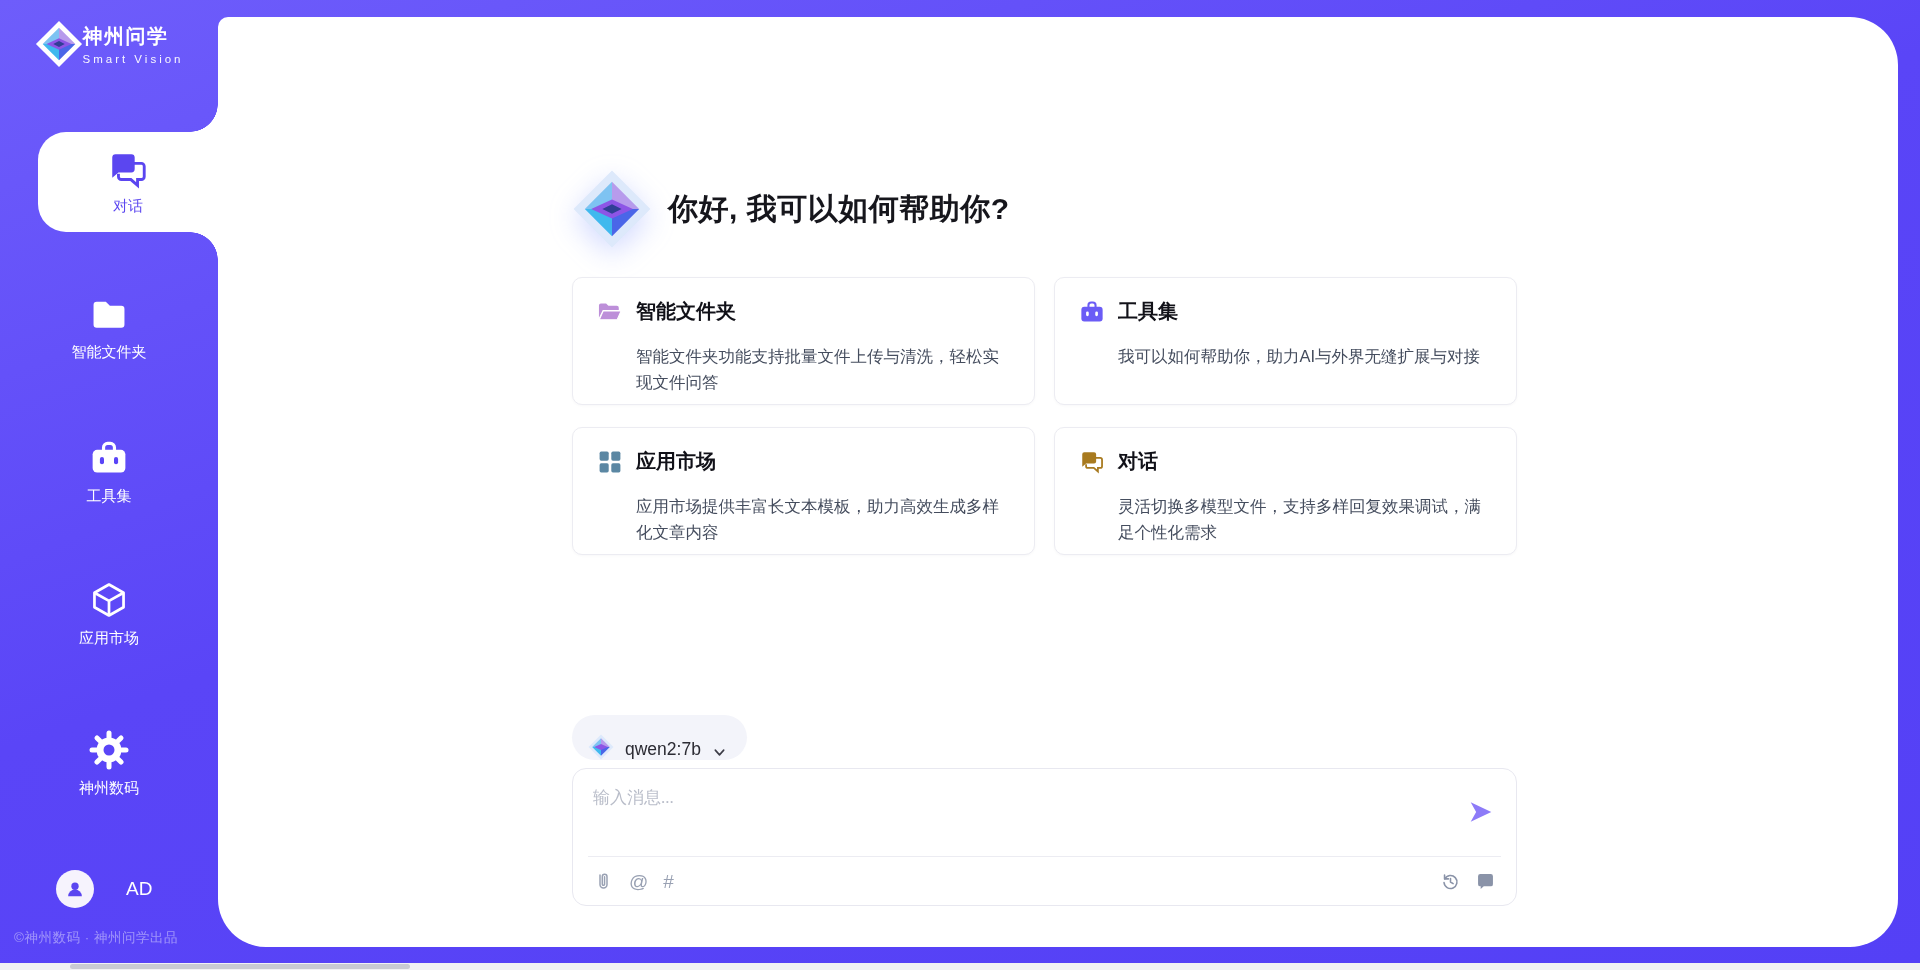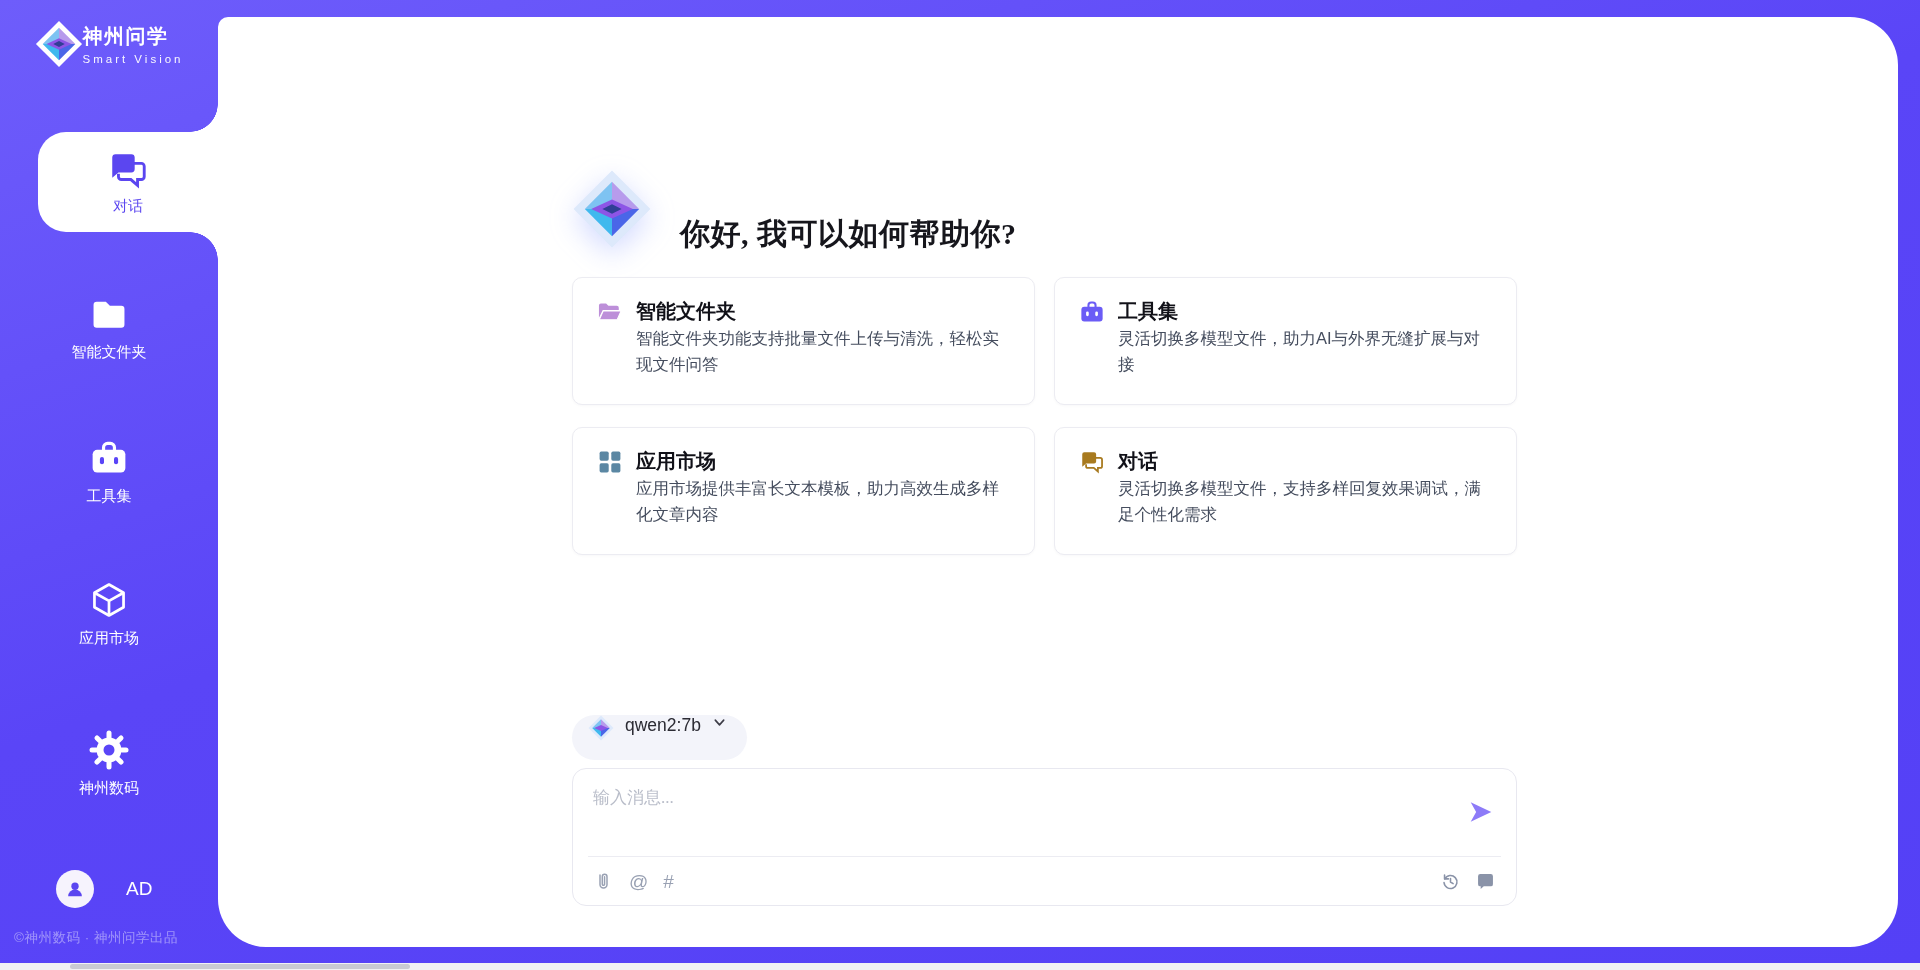--- a/index.html
+++ b/index.html
@@ -46,40 +46,40 @@
 
   .sidebar-footer { position:absolute; left:14px; top:929px; font-size:13.5px; color:rgba(255,255,255,.42); letter-spacing:.5px; }
 
   
   .main-panel {
     position:absolute; left:218px; top:17px; width:1680px; height:930px;
     background:#fff; border-radius:10px 48px 48px 48px;
   }
   .content-col { position:absolute; left:354px; top:0; width:945px; height:100%; }
 
-  .greeting-row { position:absolute; top:146px; left:0; display:flex; align-items:flex-end; gap:28px;font-family:Liberation Serif, serif; }
+  .greeting-row { position:absolute; top:146px; left:0; display:flex; align-items:center; gap:16px; }
   .greeting-row svg { width:80px; height:92px; filter:drop-shadow(0 8px 14px rgba(130,150,255,.35)); }
   .greeting-text { font-size:30px; font-weight:800; color:#16161c; letter-spacing:.5px; }
 
   .cards-grid {
     position:absolute; top:260px; left:0; width:945px;
     display:grid; grid-template-columns:463px 463px; grid-auto-rows:128px; column-gap:19px; row-gap:22px;
   }
   .feature-card {
     border:1px solid #ececf2; border-radius:10px; background:#fff;
     padding:20px 24px; cursor:pointer; box-shadow:0 1px 3px rgba(25,25,60,.03);
   }
   .card-head { display:flex; align-items:center; gap:13px; }
   .card-head svg { width:26px; height:26px; flex:0 0 auto; }
   .card-title { font-size:20px; font-weight:bold; color:#111118; }
-  .card-desc { margin-top:0; margin-left:39px; font-size:16.5px; line-height:1.6; color:#454d5e; }
+  .card-desc { margin-top:18px; margin-left:39px; font-size:16.5px; line-height:1.6; color:#454d5e; }
 
   .model-pill {
     position:absolute; top:698px; left:0; height:45px; padding:0 20px 0 16px;
-    background:#f3f4fa; border-radius:23px; display:flex; align-items:flex-start; gap:11px; cursor:pointer;
+    background:#f3f4fa; border-radius:23px; display:flex; align-items:flex-end; gap:11px; cursor:pointer;
   }
   .model-pill .gem { width:26px; height:26px; }
   .model-name { font-size:17.5px; color:#2b2b33; }
   .model-pill .chev { width:15px; height:15px; }
 
   .composer {
     position:absolute; top:751px; left:0; width:945px; height:138px;
     border:1px solid #e8e8f0; border-radius:14px; background:#fff;
   }
   .composer-input {
@@ -225,21 +225,21 @@
       <div class="feature-card">
         <div class="card-head">
           <svg viewBox="0 0 44 40" style="color: rgb(107, 92, 246);">
             <path d="M16 12 V8.5 A4.5 4.5 0 0 1 20.5 4 h3 A4.5 4.5 0 0 1 28 8.5 V12" fill="none" stroke="currentColor" stroke-width="3.5"></path>
             <rect x="4" y="11" width="36" height="25" rx="5" fill="currentColor"></rect>
             <rect x="12" y="19" width="4.5" height="8" rx="2.2" fill="#ffffff"></rect>
             <rect x="27.5" y="19" width="4.5" height="8" rx="2.2" fill="#ffffff"></rect>
           </svg>
           <span class="card-title">工具集</span>
         </div>
-        <div class="card-desc">灵活切换多模型文件，助力AI与外界无缝扩展与对接</div>
+        <div class="card-desc">我可以如何帮助你，助力AI与外界无缝扩展与对接</div>
       </div>
 
       <div class="feature-card">
         <div class="card-head">
           <svg viewBox="0 0 40 40" fill="currentColor" style="color: rgb(91, 135, 163);">
             <rect x="4" y="4" width="14" height="14" rx="2.5"></rect>
             <rect x="22" y="4" width="14" height="14" rx="2.5"></rect>
             <rect x="4" y="22" width="14" height="14" rx="2.5"></rect>
             <rect x="22" y="22" width="14" height="14" rx="2.5"></rect>
           </svg>

